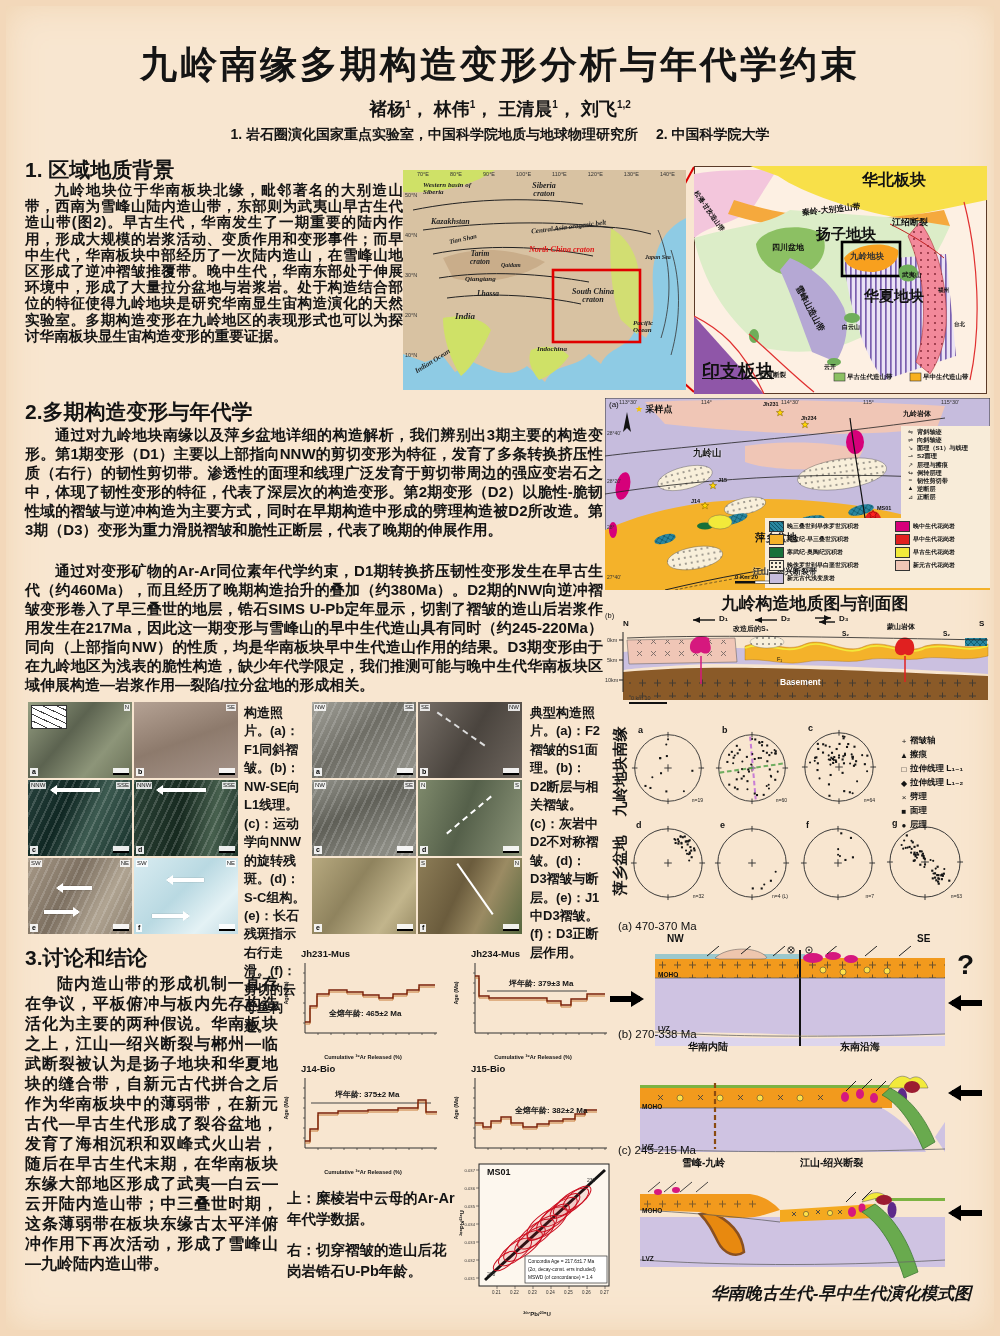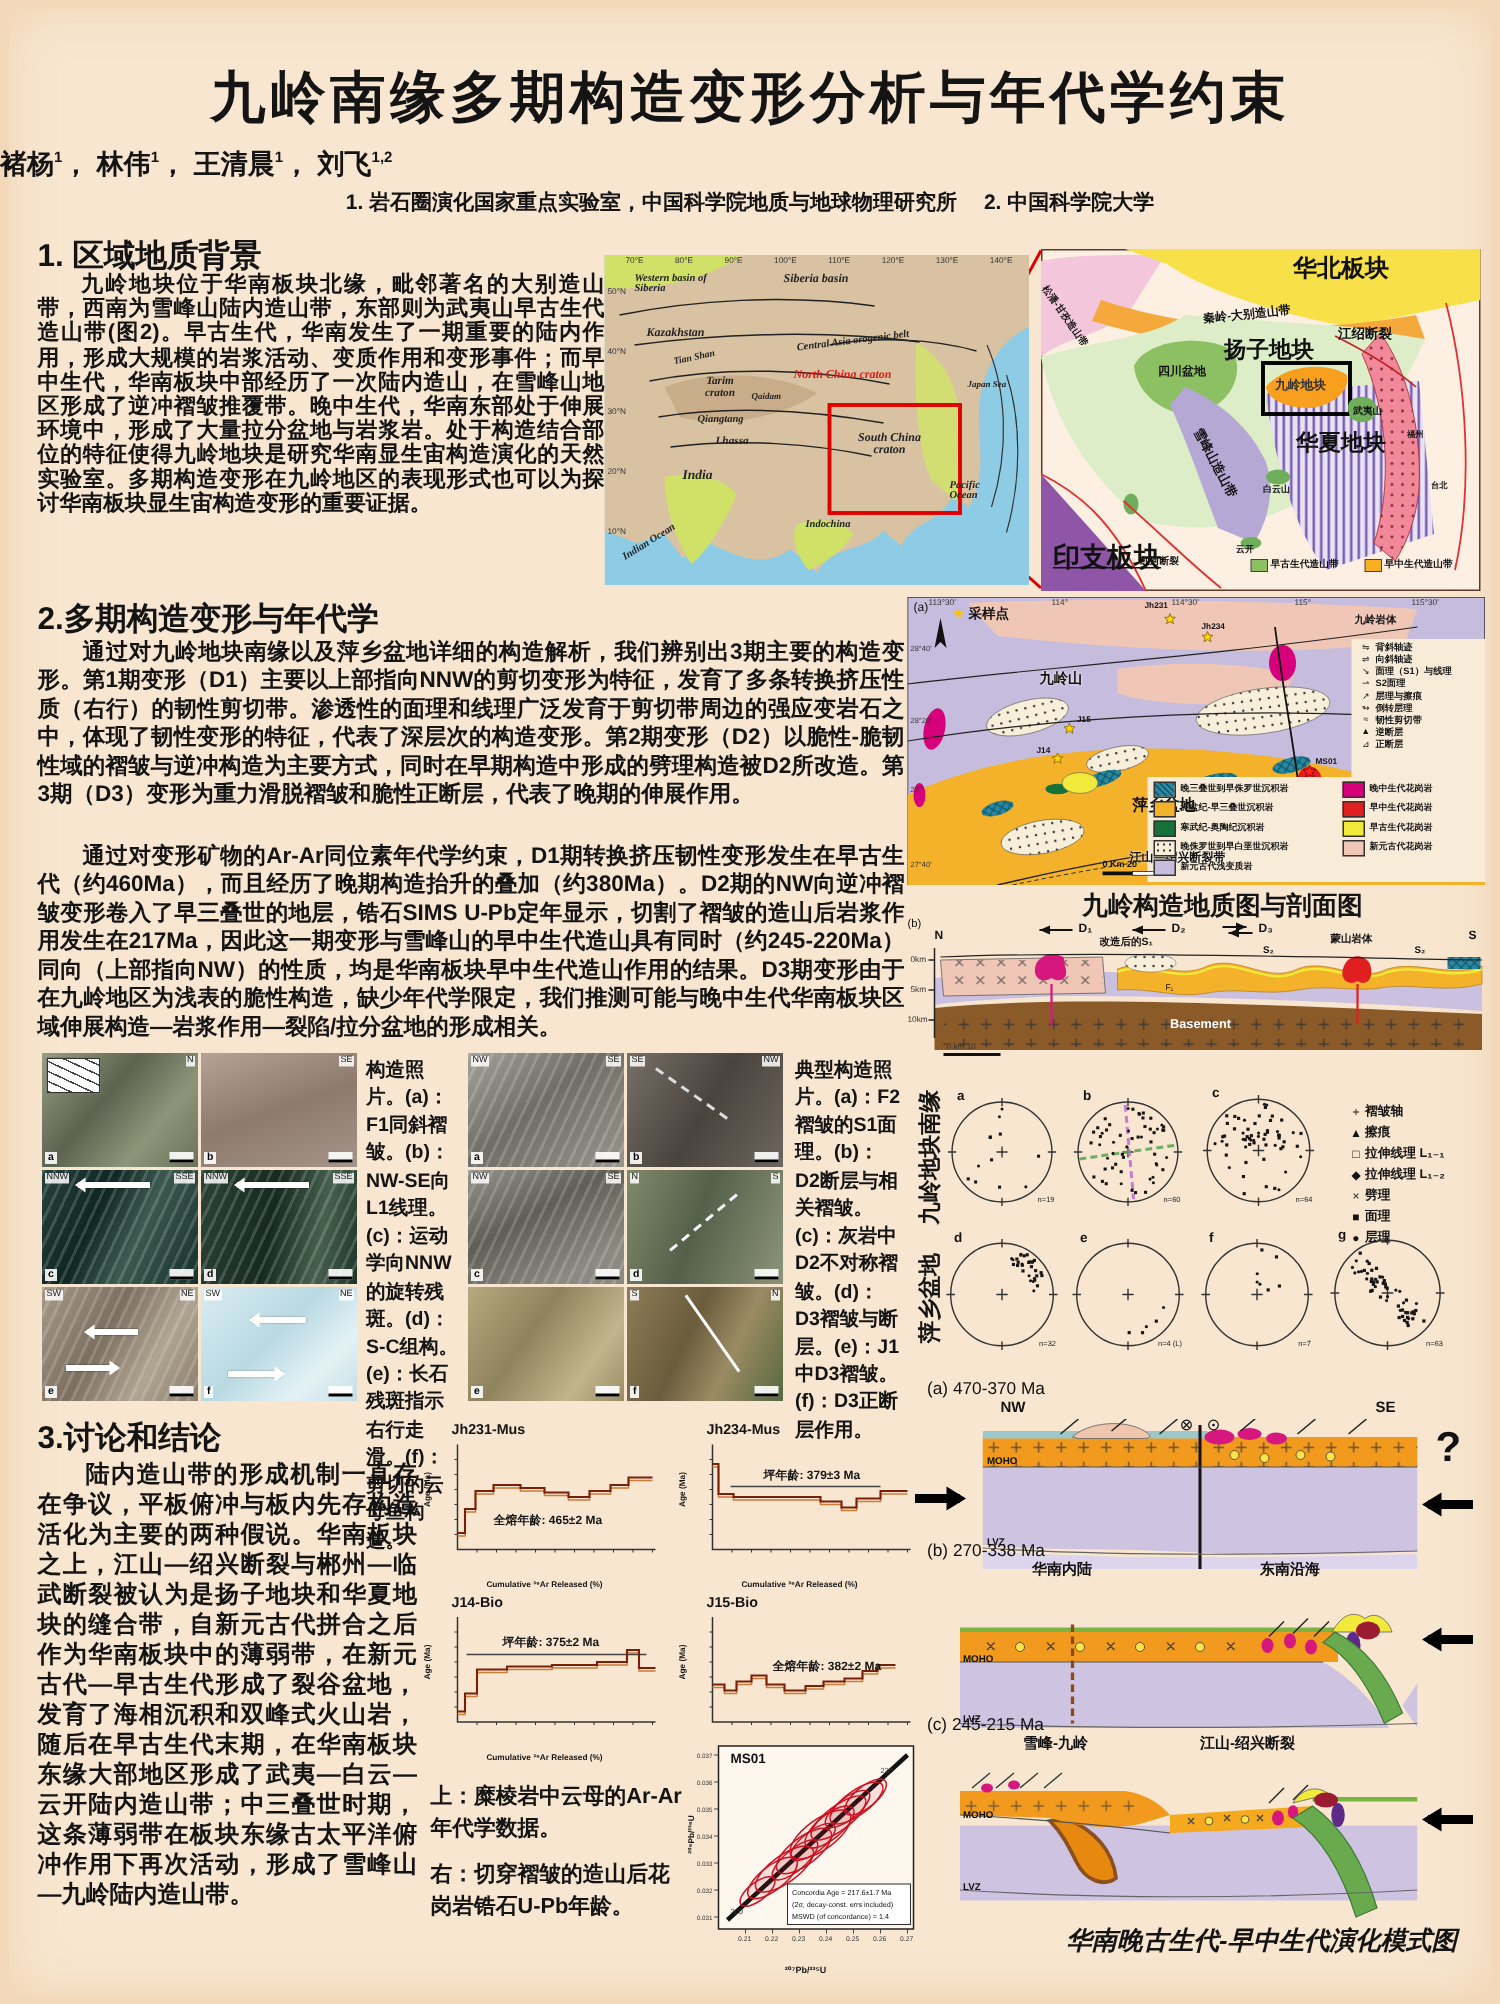--- a/index.html
+++ b/index.html
@@ -103,21 +103,21 @@
         <path d="M4,3 l5,5 M9,3 l-5,5" stroke="#444" stroke-width="0.9"></path>
       </pattern>
  </defs>
 </svg>
 
 <div id="poster">
 
   <div class="abs" style="left:0;right:0;top:40;text-align:center;top:40px;">
     <h1 style="font-family:'DejaVu Serif','Liberation Serif',serif;font-size:37px;font-weight:900;letter-spacing:3px;">九岭南缘多期构造变形分析与年代学约束</h1>
   </div>
-  <div class="abs" style="left:0;right:0;top:97px;text-align:left;font-size:18px;font-weight:bold;">
+  <div class="abs" style="left:0;right:0;top:97px;text-align:center;font-size:18px;font-weight:bold;">
     <span><span>褚杨</span><sup style="font-size:10px">1</sup><span>，</span></span>
     <span><span>林伟</span><sup style="font-size:10px">1</sup><span>，</span></span>
     <span><span>王清晨</span><sup style="font-size:10px">1</sup><span>，</span></span>
     <span><span>刘飞</span><sup style="font-size:10px">1,2</sup></span>
   </div>
   <div class="abs" style="left:0;right:0;top:126px;text-align:center;font-size:14px;font-weight:bold;">1. 岩石圈演化国家重点实验室，中国科学院地质与地球物理研究所　 2. 中国科学院大学</div>
 
   <h2 class="abs sechead" style="left:25px;top:156px;">1. 区域地质背景</h2>
   <p class="abs jt" style="left:25px;top:182px;width:378px;font-size:14.6px;line-height:16.2px;">九岭地块位于华南板块北缘，毗邻著名的大别造山带，西南为雪峰山陆内造山带，东部则为武夷山早古生代造山带(图2)。早古生代，华南发生了一期重要的陆内作用，形成大规模的岩浆活动、变质作用和变形事件；而早中生代，华南板块中部经历了一次陆内造山，在雪峰山地区形成了逆冲褶皱推覆带。晚中生代，华南东部处于伸展环境中，形成了大量拉分盆地与岩浆岩。处于构造结合部位的特征使得九岭地块是研究华南显生宙构造演化的天然实验室。多期构造变形在九岭地区的表现形式也可以为探讨华南板块显生宙构造变形的重要证据。</p>
 
@@ -154,21 +154,21 @@
         <span>120°E</span>
         <span>130°E</span>
         <span>140°E</span>
     </span>
     <span class="tick" style="left:2px;top:22px;">50°N</span>
     <span class="tick" style="left:2px;top:62px;">40°N</span>
     <span class="tick" style="left:2px;top:102px;">30°N</span>
     <span class="tick" style="left:2px;top:142px;">20°N</span>
     <span class="tick" style="left:2px;top:182px;">10°N</span>
     <span class="maplabel" style="left:20px;top:12px;font-size:7px;white-space:normal;width:62px;">Western basin of Siberia</span>
-    <span class="maplabel" style="left:118px;top:12px;font-size:8px;white-space:normal;width:46px;text-align:center;">Siberia basin</span>
+    <span class="maplabel" style="left:118px;top:12px;font-size:8px;white-space:normal;width:46px;text-align:center;">Siberia craton</span>
     <span class="maplabel" style="left:28px;top:48px;font-size:8px;">Kazakhstan</span>
     <span class="maplabel" style="left:128px;top:54px;font-size:7px;transform:rotate(-7deg);">Central Asia orogenic belt</span>
     <span class="maplabel" style="left:46px;top:66px;font-size:6.5px;transform:rotate(-12deg);">Tian Shan</span>
     <span class="maplabel" style="left:60px;top:80px;font-size:7.5px;white-space:normal;width:34px;text-align:center;">Tarim craton</span>
     <span class="maplabel" style="left:98px;top:92px;font-size:6px;">Qaidam</span>
     <span class="maplabel" style="left:126px;top:76px;font-size:8px;color:#e01818;">North China craton</span>
     <span class="maplabel" style="left:62px;top:106px;font-size:7px;">Qiangtang</span>
     <span class="maplabel" style="left:74px;top:120px;font-size:7.5px;">Lhassa</span>
     <span class="maplabel" style="left:52px;top:142px;font-size:9px;">India</span>
     <span class="maplabel" style="left:162px;top:118px;font-size:8px;white-space:normal;width:56px;text-align:center;">South China craton</span>

